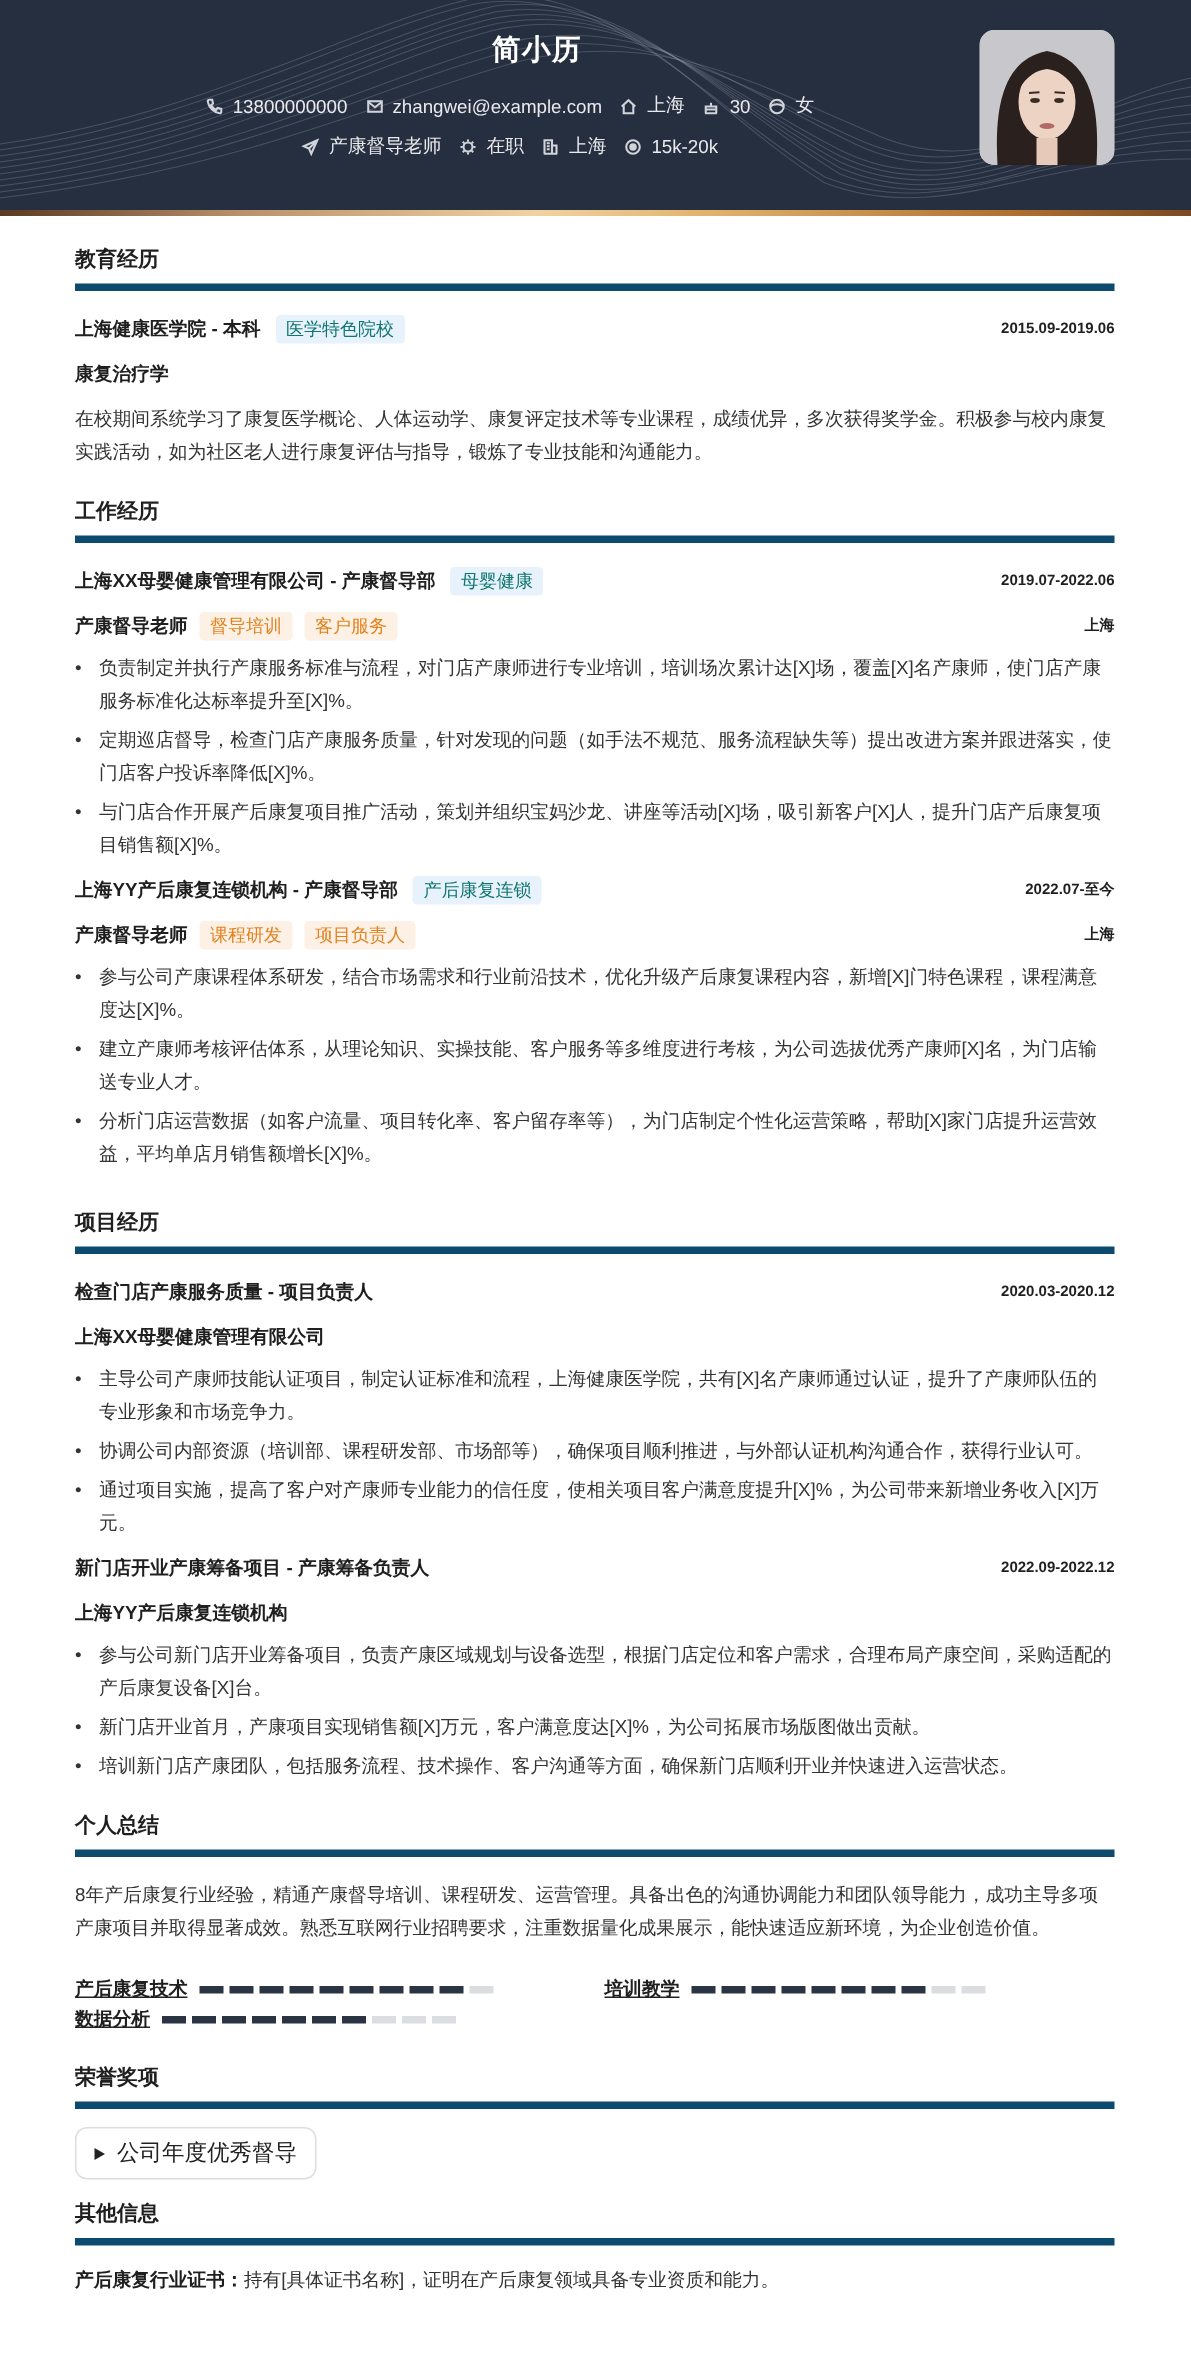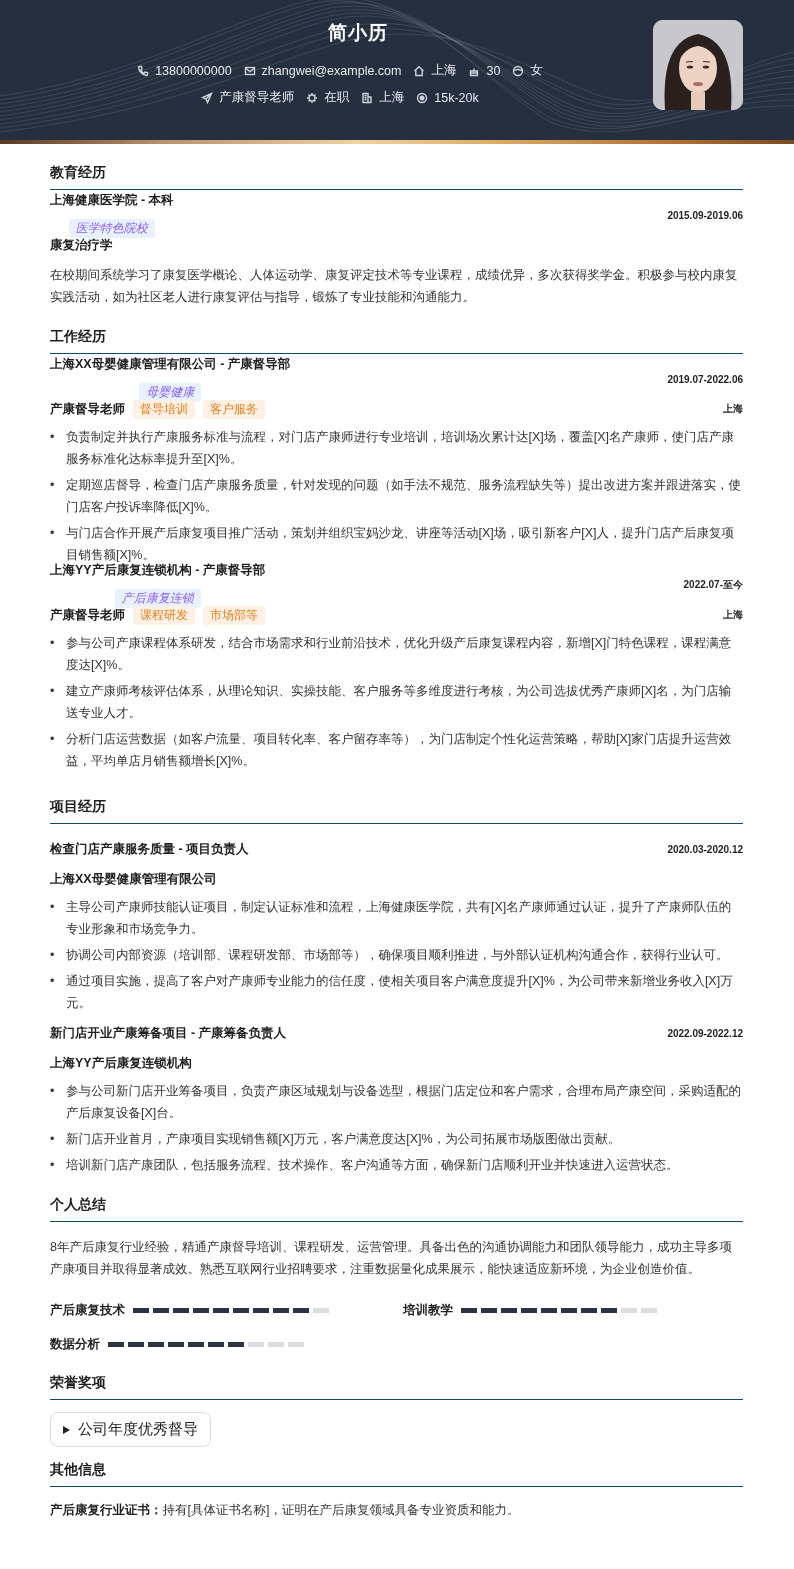--- a/index.html
+++ b/index.html
@@ -12,36 +12,36 @@
   .hdr-name { position: absolute; top: 20px; left: 18px; width: 680px; text-align: center; color: #fff; font-size: 19px; font-weight: bold; letter-spacing: 1px; }
   .hdr-row { position: absolute; left: 0; width: 680px; display: flex; justify-content: center; align-items: center; gap: 12px; color: #e8eaee; font-size: 12.5px; }
   .hdr-row.r1 { top: 62px; }
   .hdr-row.r2 { top: 89px; }
   .hdr-item { display: flex; align-items: center; gap: 6px; }
   .hdr-item svg { width: 12px; height: 12px; stroke: #cfd3da; fill: none; stroke-width: 1.4; }
   .avatar { position: absolute; left: 653px; top: 20px; width: 90px; height: 90px; border-radius: 10px; background: #c9c9cc; overflow: hidden; }
 
   .content { padding: 0 51px 0 50px; }
   .section { margin-top: 20px; }
-  .section-title { font-size: 14px; font-weight: bold; color: #1f1f1f; padding-bottom: 7px; border-bottom: 1px solid #0c4a6e; }
+  .section-title { font-size: 14px; font-weight: bold; color: #1f1f1f; padding-bottom: 7px; border-bottom: 5px solid #0c4a6e; }
   .entry-head { display: flex; justify-content: space-between; align-items: center; margin-top: 16px; height: 18px; }
-  .entry-head .left { display: flex; align-items: center; gap: 10px; flex-direction: column; }
+  .entry-head .left { display: flex; align-items: center; gap: 10px; }
   .bold { font-weight: bold; font-size: 12.5px; color: #1f1f1f; }
   .date { font-weight: bold; font-size: 10px; color: #1f1f1f; }
   .tag { font-size: 12px; padding: 1px 7px; border-radius: 3px; }
-  .tag.blue { background: #e8f2fd; color: #8b5cf6; font-style: italic; }
+  .tag.blue { background: #e8f2fd; color: #0f766e; }
   .tag.orange { background: #fdf0e4; color: #e2801c; }
   .sub-head { display: flex; justify-content: space-between; align-items: center; margin-top: 12px; height: 18px; }
   .sub-head .left { display: flex; align-items: center; gap: 8px; }
   .para { margin-top: 10px; line-height: 22px; font-size: 12.5px; color: #333; }
   ul.bullets { list-style: none; margin-top: 8px; }
   ul.bullets li { position: relative; padding-left: 16px; line-height: 22px; font-size: 12.5px; color: #333; margin-bottom: 4px; }
   ul.bullets li::before { content: "•"; position: absolute; left: 0; top: 0; color: #333; }
 
-  .skills { display: grid; grid-template-columns: 353px 340px; row-gap: 14px; margin-top: 12px; }
+  .skills { display: grid; grid-template-columns: 353px 340px; margin-top: 12px; text-decoration: underline; }
   .skill { display: flex; align-items: center; gap: 8px; height: 20px; }
   .skill-bar { display: flex; gap: 4px; }
   .seg { width: 16px; height: 5px; background: #dcdde0; }
   .seg.on { background: #2b3442; }
 
   .honor { display: inline-flex; align-items: center; gap: 8px; margin-top: 12px; padding: 7px 12px; border: 1px solid #dcdde0; border-radius: 8px; font-size: 15px; color: #222; }
   .honor .tri { width: 0; height: 0; border-left: 7px solid #222; border-top: 4.5px solid transparent; border-bottom: 4.5px solid transparent; }
   .other { margin-top: 12px; font-size: 12.5px; color: #333; line-height: 22px; }
 </style>
 </head>
@@ -189,21 +189,21 @@
         <div class="left">
           <span class="bold">上海YY产后康复连锁机构 - 产康督导部</span>
           <span class="tag blue">产后康复连锁</span>
         </div>
         <span class="date">2022.07-至今</span>
       </div>
       <div class="sub-head">
         <div class="left">
           <span class="bold">产康督导老师</span>
           <span class="tag orange">课程研发</span>
-          <span class="tag orange">市场部等</span>
+          <span class="tag orange">项目负责人</span>
         </div>
         <span class="date">上海</span>
       </div>
       <ul class="bullets">
         <li>参与公司产康课程体系研发，结合市场需求和行业前沿技术，优化升级产后康复课程内容，新增[X]门特色课程，课程满意度达[X]%。</li>
         <li>建立产康师考核评估体系，从理论知识、实操技能、客户服务等多维度进行考核，为公司选拔优秀产康师[X]名，为门店输送专业人才。</li>
         <li>分析门店运营数据（如客户流量、项目转化率、客户留存率等），为门店制定个性化运营策略，帮助[X]家门店提升运营效益，平均单店月销售额增长[X]%。</li>
       </ul>
     </div>
   </div>

